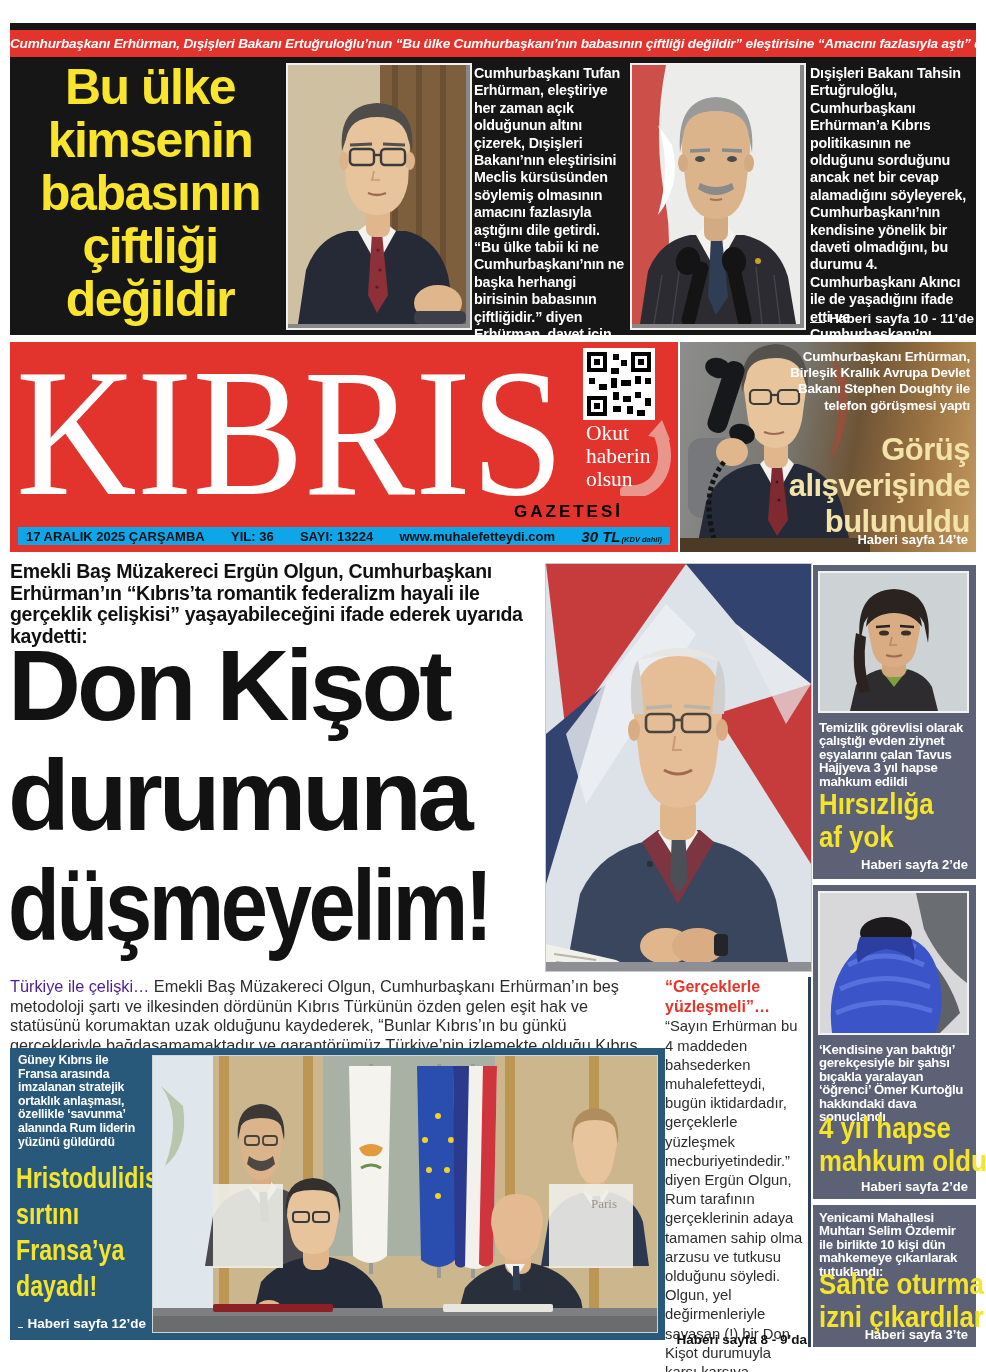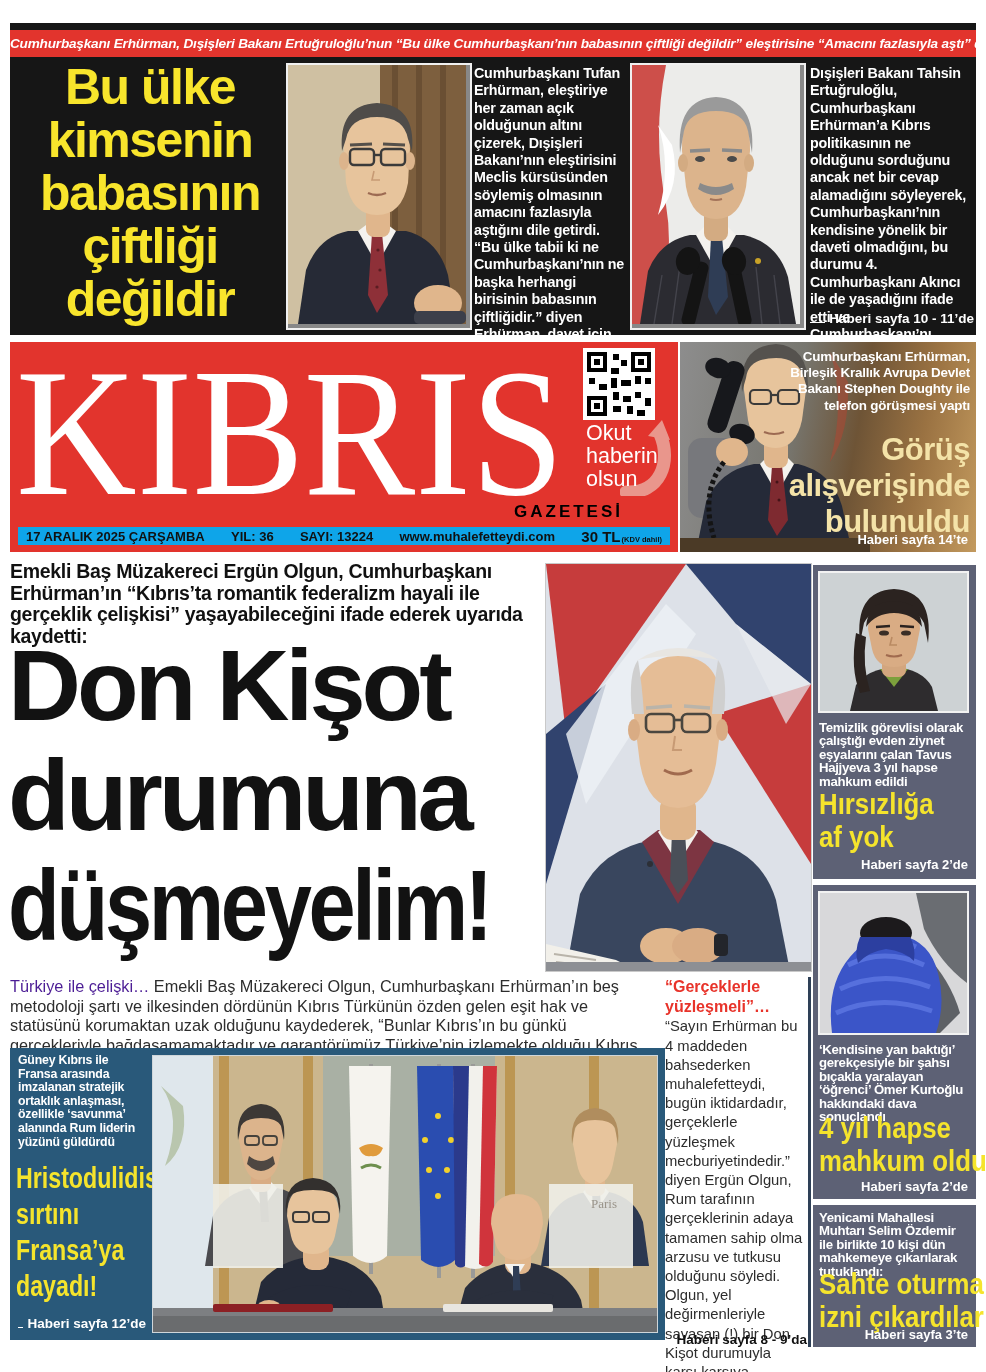--- a/index.html
+++ b/index.html
@@ -24,21 +24,21 @@
   .pref-row{display:flex;align-items:flex-end;color:#fff;font-weight:bold;font-size:13.5px;}
   .pref-row .rule{flex:1;border-bottom:1.5px solid #fff;margin:0 4px 3px 0;}
   .col2-ref{left:800px;top:288px;width:164px;}
 
   
   .masthead{left:10px;top:342px;width:668px;height:210px;background:#e2342d;}
   .logo{left:6px;top:2px;}
   .gazetesi{left:504px;top:160px;color:#000000;font-weight:bold;font-size:17px;letter-spacing:3px;text-align:center;}
   .qr{left:573px;top:6px;}
   .okut{left:576px;top:80px;width:86px;color:#fff;
-        font-family:Liberation Sans, sans-serif;font-size:21.5px;line-height:23px;}
+        font-family:Liberation Serif, serif;font-size:21.5px;line-height:23px;}
   .okut .swoosh{position:absolute;left:34px;top:-6px;}
   .okut div{position:relative;}
   .datebar{left:8px;top:185px;width:652px;height:18px;background:#0ea5e9;display:flex;
            align-items:center;justify-content:space-between;padding:0 8px;box-sizing:border-box;
            color:#111;font-weight:bold;font-size:13px;white-space:nowrap;}
   .pricenote{font-size:7.5px;margin-left:1px;}
 
   
   .phone-panel{left:680px;top:342px;width:296px;height:210px;overflow:hidden;
      background:linear-gradient(100deg,#8d8d8d 0%,#77766f 38%,#6e5436 58%,#9a7242 78%,#c39a5e 100%);}
@@ -225,21 +225,21 @@
       <div>Okut</div>
       <div>haberin</div>
       <div>olsun</div>
     </div>
 
     <div class="abs datebar">
       <span>17 ARALIK 2025 ÇARŞAMBA</span>
       <span>YIL: 36</span>
       <span>SAYI: 13224</span>
       <span>www.muhalefetteydi.com</span>
-      <span style="font-size:15px;">
+      <span style="font-size:15px;font-style:italic;">
         <span>30 TL</span><span class="pricenote">(KDV dahil)</span>
       </span>
     </div>
   </div>
 
   <div class="abs phone-panel">
     <svg class="abs" style="left:0;top:0" width="190" height="210" viewBox="0 0 190 210">
       <path d="M150 10 Q166 60 150 120 Q170 90 168 40 Z" fill="#b5432f" opacity=".5"></path>
       <rect x="8" y="96" width="60" height="80" rx="14" fill="#77787c"></rect>
       <path d="M16 210 L26 160 Q40 128 74 122 L118 122 Q152 130 162 164 L172 210 Z" fill="#252a38"></path>

